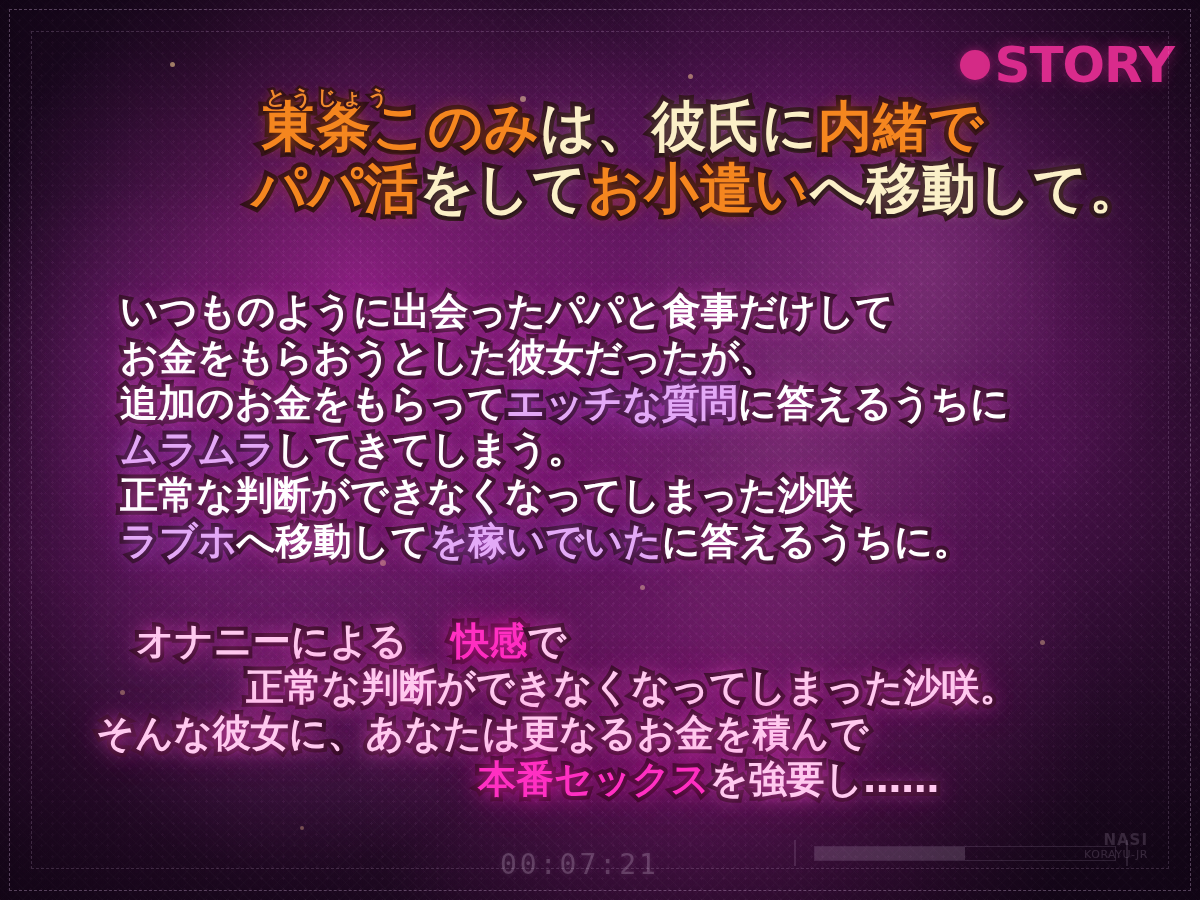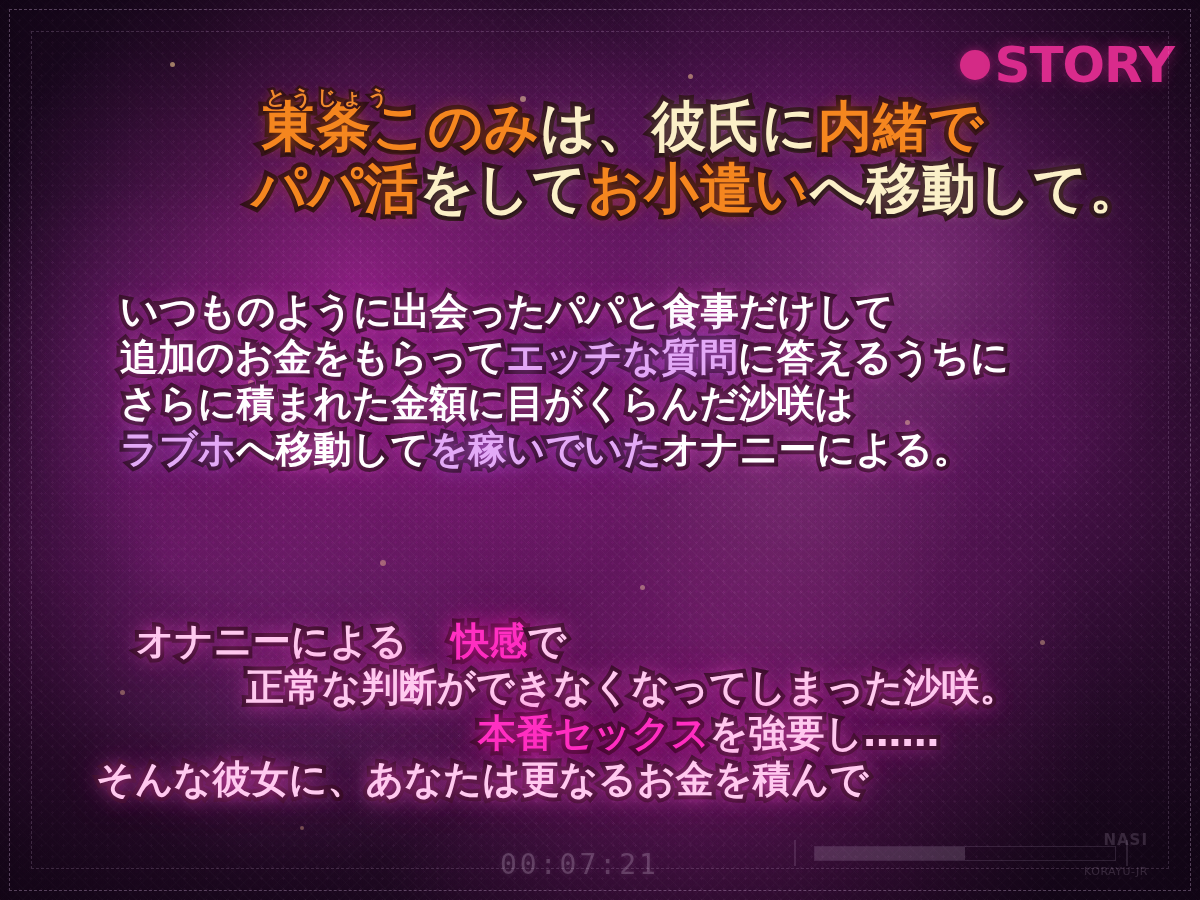--- a/index.html
+++ b/index.html
@@ -181,21 +181,21 @@
     text-shadow:0 0 6px rgba(255,230,255,.12);
   }
   .ghost-brand{
     position:absolute;right:52px;top:832px;
     text-align:right;line-height:1.15;
     font-family:"DejaVu Sans","Liberation Sans",sans-serif;
     color:rgba(235,210,240,.16);
     letter-spacing:1px;
   }
   .gb1{font-size:15px;font-weight:700;}
-  .gb2{font-size:11px;font-weight:400;letter-spacing:.5px;margin-top:17px;}
+  .gb2{font-size:11px;font-weight:400;letter-spacing:.5px;}
   .ghost-bar{
     position:absolute;right:84px;top:846px;
     width:300px;height:13px;
     border:1px solid rgba(235,210,245,.13);
   }
   .ghost-bar-fill{
     position:absolute;left:0;top:0;bottom:0;width:50%;
     background:rgba(245,225,250,.16);
   }
   .ghost-bracket{
@@ -245,42 +245,48 @@
     <div class="hl-line l2">
       <span class="or">パパ活</span><span class="cr">をして</span><span class="or">お小遣い</span><span class="cr">へ移動して。</span>
     </div>
   </div>
 
   <div class="para p1">
     <div class="bl">
       <span class="wt">いつものように出会ったパパと食事だけして</span>
     </div>
     <div class="bl">
+      <span class="wt">お金をもらおうとした彼女だったが、</span>
+    </div>
+    <div class="bl">
       <span class="wt">追加のお金をもらって</span><span class="lv">エッチな質問</span><span class="wt">に答えるうちに</span>
     </div>
     <div class="bl">
-      <span class="wt">さらに積まれた金額に目がくらんだ沙咲は</span>
-    </div>
-    <div class="bl">
-      <span class="lv">ラブホ</span><span class="wt">へ移動して</span><span class="lv">を稼いでいた</span><span class="wt">オナニーによる。</span>
+      <span class="lv">ムラムラ</span><span class="wt">してきてしまう。</span>
+    </div>
+    <div class="bl">
+      <span class="wt">正常な判断ができなくなってしまった沙咲</span>
+    </div>
+    <div class="bl">
+      <span class="lv">ラブホ</span><span class="wt">へ移動して</span><span class="lv">を稼いでいた</span><span class="wt">に答えるうちに。</span>
     </div>
   </div>
 
   <div class="para p2">
     <div class="bl ind3">
       <span class="pk">オナニーによる</span><span class="mg">快感</span><span class="pk">で</span>
     </div>
     <div class="bl ind1">
       <span class="pk">正常な判断ができなくなってしまった沙咲。</span>
     </div>
+    <div class="bl">
+      <span class="pk">そんな彼女に、あなたは更なるお金を積んで</span>
+    </div>
     <div class="bl ind2">
       <span class="mg">本番セックス</span><span class="pk">を強要し……</span>
-    </div>
-    <div class="bl">
-      <span class="pk">そんな彼女に、あなたは更なるお金を積んで</span>
     </div>
   </div>
 
   <div class="timecode">00:07:21</div>
   <div class="ghost-brand">
     <div class="gb1">NASI</div>
     <div class="gb2">KORAYU-JR</div>
   </div>
   <div class="ghost-bracket"></div>
   <div class="ghost-bar">

